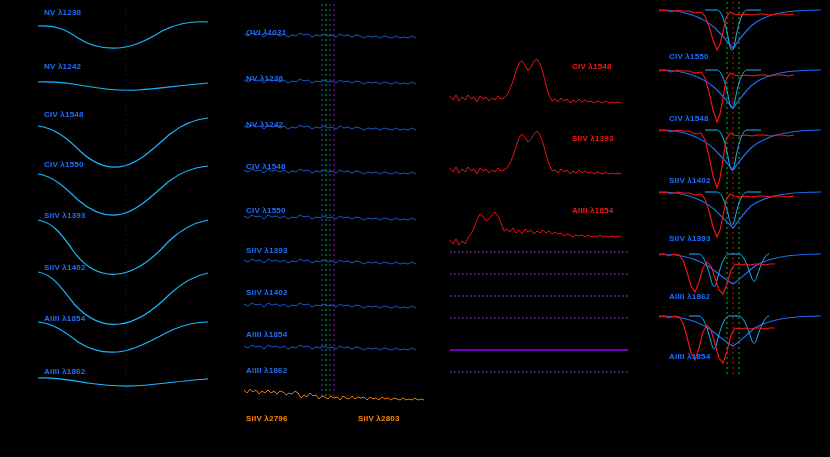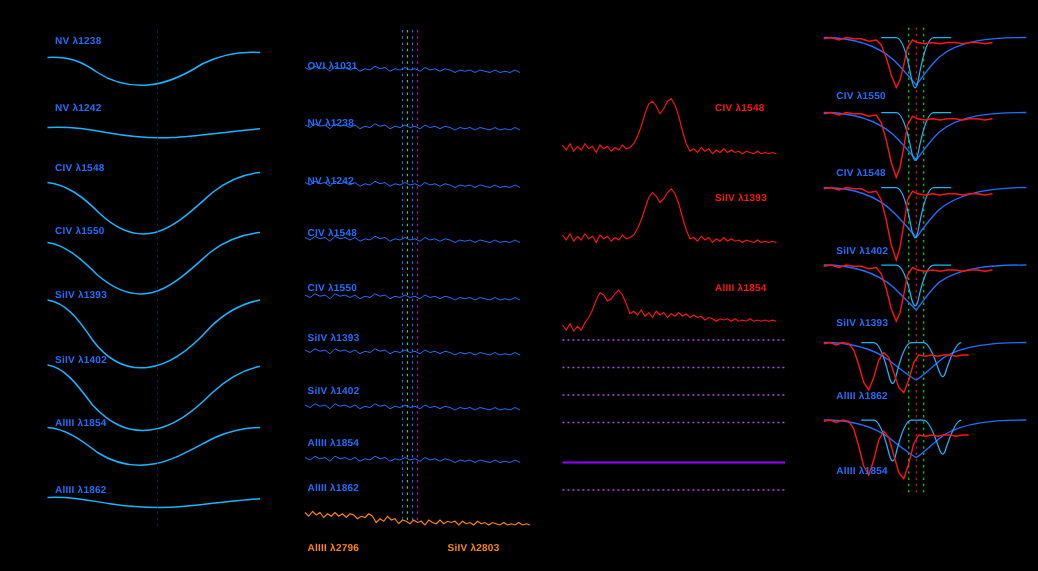--- a/index.html
+++ b/index.html
@@ -1,18 +1,18 @@
 <!DOCTYPE html>
 <html><head>
 <meta charset="utf-8">
 <style>
   html,body{margin:0;padding:0;background:#000;}
   body{width:830px;height:457px;position:relative;overflow:hidden;
        font-family:"Liberation Sans", sans-serif;}
-  .panel{position:absolute;margin-top:20px;}
+  .panel{position:absolute;}
   .lbl{position:absolute;font-size:8px;font-weight:bold;white-space:nowrap;letter-spacing:.2px;}
   .blue{color:#1f6fff;}
   .red{color:#ff1414;}
   .orange{color:#ff8800;}
   svg{display:block;overflow:visible;}
 </style>
 </head>
 <body>
 
 <div class="panel" style="left:30px;top:4px;width:185px;height:400px;">
@@ -59,30 +59,30 @@
       <path d="M4,212 l4,2 l4,-3 l4,2 l4,-1 l4,3 l4,-4 l4,2 l4,-1 l4,2 l4,-2 l4,3 l4,-2 l4,1 l4,-3 l4,2 l4,-1 l4,3 l4,-2 l4,1 l4,-2 l4,2 l4,-1 l4,2 l4,-3 l4,2 l4,-1 l4,2 l4,-2 l4,1 l4,2 l4,-2 l4,1 l4,-1 l4,2 l4,-2 l4,1 l4,1 l4,-2 l4,2 l4,-1 l4,1 l4,-2 l4,2"></path>
       <path d="M4,256 l4,2 l4,-3 l4,2 l4,-1 l4,3 l4,-4 l4,2 l4,-1 l4,2 l4,-2 l4,3 l4,-2 l4,1 l4,-3 l4,2 l4,-1 l4,3 l4,-2 l4,1 l4,-2 l4,2 l4,-1 l4,2 l4,-3 l4,2 l4,-1 l4,2 l4,-2 l4,1 l4,2 l4,-2 l4,1 l4,-1 l4,2 l4,-2 l4,1 l4,1 l4,-2 l4,2 l4,-1 l4,1 l4,-2 l4,2"></path>
       <path d="M4,300 l4,2 l4,-3 l4,2 l4,-1 l4,3 l4,-4 l4,2 l4,-1 l4,2 l4,-2 l4,3 l4,-2 l4,1 l4,-3 l4,2 l4,-1 l4,3 l4,-2 l4,1 l4,-2 l4,2 l4,-1 l4,2 l4,-3 l4,2 l4,-1 l4,2 l4,-2 l4,1 l4,2 l4,-2 l4,1 l4,-1 l4,2 l4,-2 l4,1 l4,1 l4,-2 l4,2 l4,-1 l4,1 l4,-2 l4,2"></path>
       <path d="M4,342 l4,2 l4,-3 l4,2 l4,-1 l4,3 l4,-4 l4,2 l4,-1 l4,2 l4,-2 l4,3 l4,-2 l4,1 l4,-3 l4,2 l4,-1 l4,3 l4,-2 l4,1 l4,-2 l4,2 l4,-1 l4,2 l4,-3 l4,2 l4,-1 l4,2 l4,-2 l4,1 l4,2 l4,-2 l4,1 l4,-1 l4,2 l4,-2 l4,1 l4,1 l4,-2 l4,2 l4,-1 l4,1 l4,-2 l4,2"></path>
     </g>
 
     <g stroke="#ff8800" fill="none" stroke-width="0.9">
       <path d="M4,386 l3,3 l3,-4 l3,3 l3,-2 l3,4 l3,-3 l3,2 l3,-3 l3,3 l3,-2 l3,3 l3,-3 l3,1 l3,3 l3,-2 l3,1 l3,-3 l3,2 l3,5 l3,-3 l3,2 l3,-4 l3,3 l3,-1 l3,4 l3,-3 l3,1 l3,2 l3,-3 l3,2 l3,-1 l3,3 l3,-4 l3,2 l3,1 l3,-3 l3,3 l3,-2 l3,1 l3,-1 l3,3 l3,-3 l3,2 l3,-1 l3,2 l3,-3 l3,2 l3,-1 l3,2 l3,-2 l3,1 l3,1 l3,-2 l3,2 l3,-1 l3,1 l3,-2 l3,2 l3,-1 l3,1"></path>
     </g>
   </svg>
-  <span class="lbl blue" style="left:6px;top:24px;">OVI λ1031</span>
+  <span class="lbl blue" style="left:6px;top:24px;font-style:italic;">OVI λ1031</span>
   <span class="lbl blue" style="left:6px;top:70px;">NV λ1238</span>
   <span class="lbl blue" style="left:6px;top:116px;">NV λ1242</span>
   <span class="lbl blue" style="left:6px;top:158px;">CIV λ1548</span>
   <span class="lbl blue" style="left:6px;top:202px;">CIV λ1550</span>
   <span class="lbl blue" style="left:6px;top:242px;">SiIV λ1393</span>
   <span class="lbl blue" style="left:6px;top:284px;">SiIV λ1402</span>
   <span class="lbl blue" style="left:6px;top:326px;">AlIII λ1854</span>
   <span class="lbl blue" style="left:6px;top:362px;">AlIII λ1862</span>
-  <span class="lbl orange" style="left:6px;top:410px;">AlIII λ2796</span>
+  <span class="lbl orange" style="left:6px;top:410px;">SiIV λ2796</span>
   <span class="lbl orange" style="left:118px;top:410px;">SiIV λ2803</span>
 </div>
 
 <div class="panel" style="left:448px;top:50px;width:185px;height:330px;">
   <svg width="185" height="330" viewBox="0 0 185 330">
     <g stroke="#ff1414" fill="none" stroke-width="0.9">
       <path d="M2,46 l3,4 l3,-5 l3,6 l3,-4 l3,3 l3,-5 l3,4 l3,-2 l3,5 l3,-6 l3,3 l3,-2 l3,4 l3,-3 l3,2 l3,-4 l3,3 l3,-1 l3,-3 l3,-6 l3,-8 l3,-10 l3,-8 l3,-2 l3,4 l3,6 l3,-4 l3,-6 l3,-2 l3,5 l3,9 l3,12 l3,10 l3,6 l3,-2 l3,3 l3,-4 l3,3 l3,-2 l3,4 l3,-3 l3,2 l3,-3 l3,3 l3,-2 l3,2 l3,-1 l3,2 l3,-2 l3,1 l3,1 l3,-2 l3,2 l3,-1 l3,1 l3,-1 l3,1"></path>
       <path d="M2,118 l3,4 l3,-5 l3,6 l3,-4 l3,3 l3,-5 l3,4 l3,-2 l3,5 l3,-6 l3,3 l3,-2 l3,4 l3,-3 l3,2 l3,-4 l3,3 l3,-1 l3,-2 l3,-5 l3,-7 l3,-9 l3,-9 l3,-4 l3,3 l3,5 l3,-3 l3,-5 l3,-3 l3,4 l3,8 l3,11 l3,10 l3,7 l3,-1 l3,3 l3,-4 l3,3 l3,-2 l3,4 l3,-3 l3,2 l3,-3 l3,3 l3,-2 l3,2 l3,-1 l3,2 l3,-2 l3,1 l3,1 l3,-2 l3,2 l3,-1 l3,1 l3,-1 l3,1"></path>
       <path d="M2,190 l3,4 l3,-5 l3,6 l3,-4 l3,3 l3,-6 l3,-4 l3,-6 l3,-8 l3,-6 l3,2 l3,5 l3,-2 l3,-4 l3,-3 l3,4 l3,7 l3,8 l3,-2 l3,3 l3,-4 l3,5 l3,-3 l3,4 l3,-5 l3,3 l3,-2 l3,4 l3,-3 l3,2 l3,-3 l3,3 l3,-2 l3,3 l3,-2 l3,2 l3,-1 l3,3 l3,-2 l3,1 l3,2 l3,-2 l3,1 l3,-1 l3,2 l3,-2 l3,2 l3,-1 l3,1 l3,-2 l3,2 l3,-1 l3,1 l3,-1 l3,1 l3,-1 l3,1"></path>
     </g>

